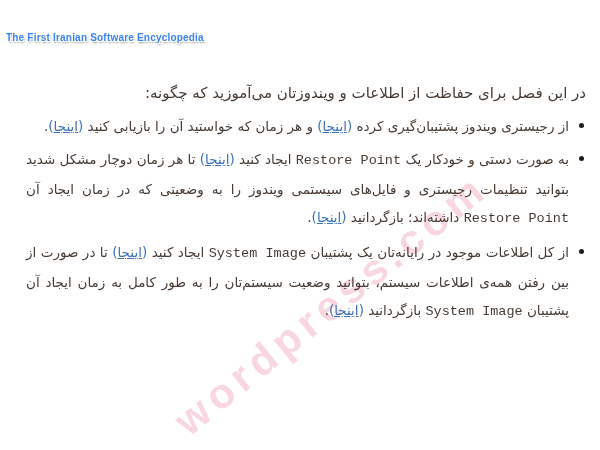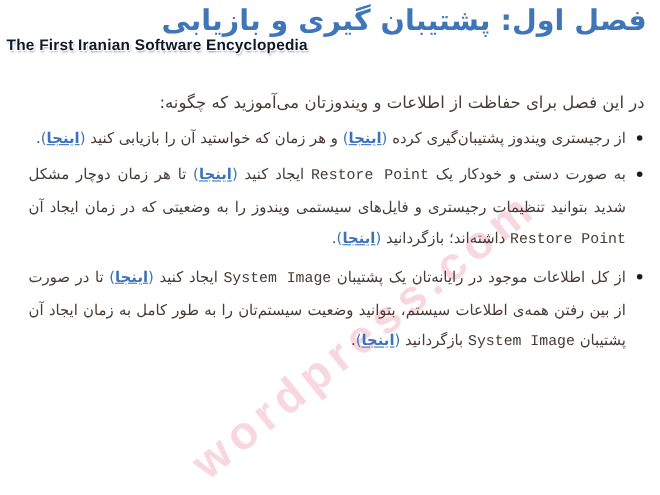--- a/index.html
+++ b/index.html
@@ -18,21 +18,21 @@
   }
   .logo-main {
     font-family:"Liberation Sans", sans-serif;
     font-size:25px; font-weight:bold; letter-spacing:1px; color:#bfc3cb;
     text-shadow:-1px -1px 0 #fff, 1px -1px 0 #fff, -1px 1px 0 #fff,
                  1px 1px 0 #fff, 2px 2px 3px rgba(110,115,125,0.8);
   }
   .logo-accent { color:#EDB62F; }
   .logo-sub {
     font-family:"Liberation Sans", sans-serif;
-    font-size:14px; font-weight:bold; color:#0f172a; letter-spacing:0.2px;
+    font-size:10px; font-weight:bold; color:#3b82f6; letter-spacing:0.2px;
     text-shadow:-1px -1px 0 #fff, 1px -1px 0 #fff, -1px 1px 0 #fff,
                  1px 1px 0 #fff, 1px 2px 2px rgba(110,115,125,0.8);
     margin-top:2px;
   }
   .pink-watermark {
     position:absolute; left:165px; top:408px; z-index:1;
     transform:rotate(-39deg); transform-origin:0 0;
     font-family:"Liberation Sans", sans-serif;
     font-size:42px; font-weight:bold; letter-spacing:6px;
     color:rgba(242,166,186,0.45); direction:ltr; white-space:nowrap;
@@ -48,28 +48,27 @@
   .bullet {
     position:relative; padding-right:17px; margin-bottom:5px;
     font-size:13.5px; line-height:28px; color:#473B33; text-align:justify;
   }
   .dot {
     position:absolute; right:2px; top:11px; width:5px; height:5px;
     background:#1c1c1c; border-radius:50%;
   }
   .latin { font-family:Liberation Mono, monospace; }
   .here-link { color:#3E73BB; cursor:pointer; }
-  .here-link u { text-decoration:underline;font-weight:bold; }
+  .here-link u { text-decoration:underline; }
 </style>
 </head>
 <body>
 
 <div class="page">
 
-  <div class="title">فصل اول: پشتیبان گیری و بازیابی</div>
 
   <div class="logo">
     <div class="logo-sub">The First Iranian Software Encyclopedia</div>
   </div>
 
   <div class="pink-watermark">wordpress.com</div>
 
   <div class="intro">در این فصل برای حفاظت از اطلاعات و ویندوزتان می‌آموزید که چگونه:</div>
 
   <ul class="bullets">

